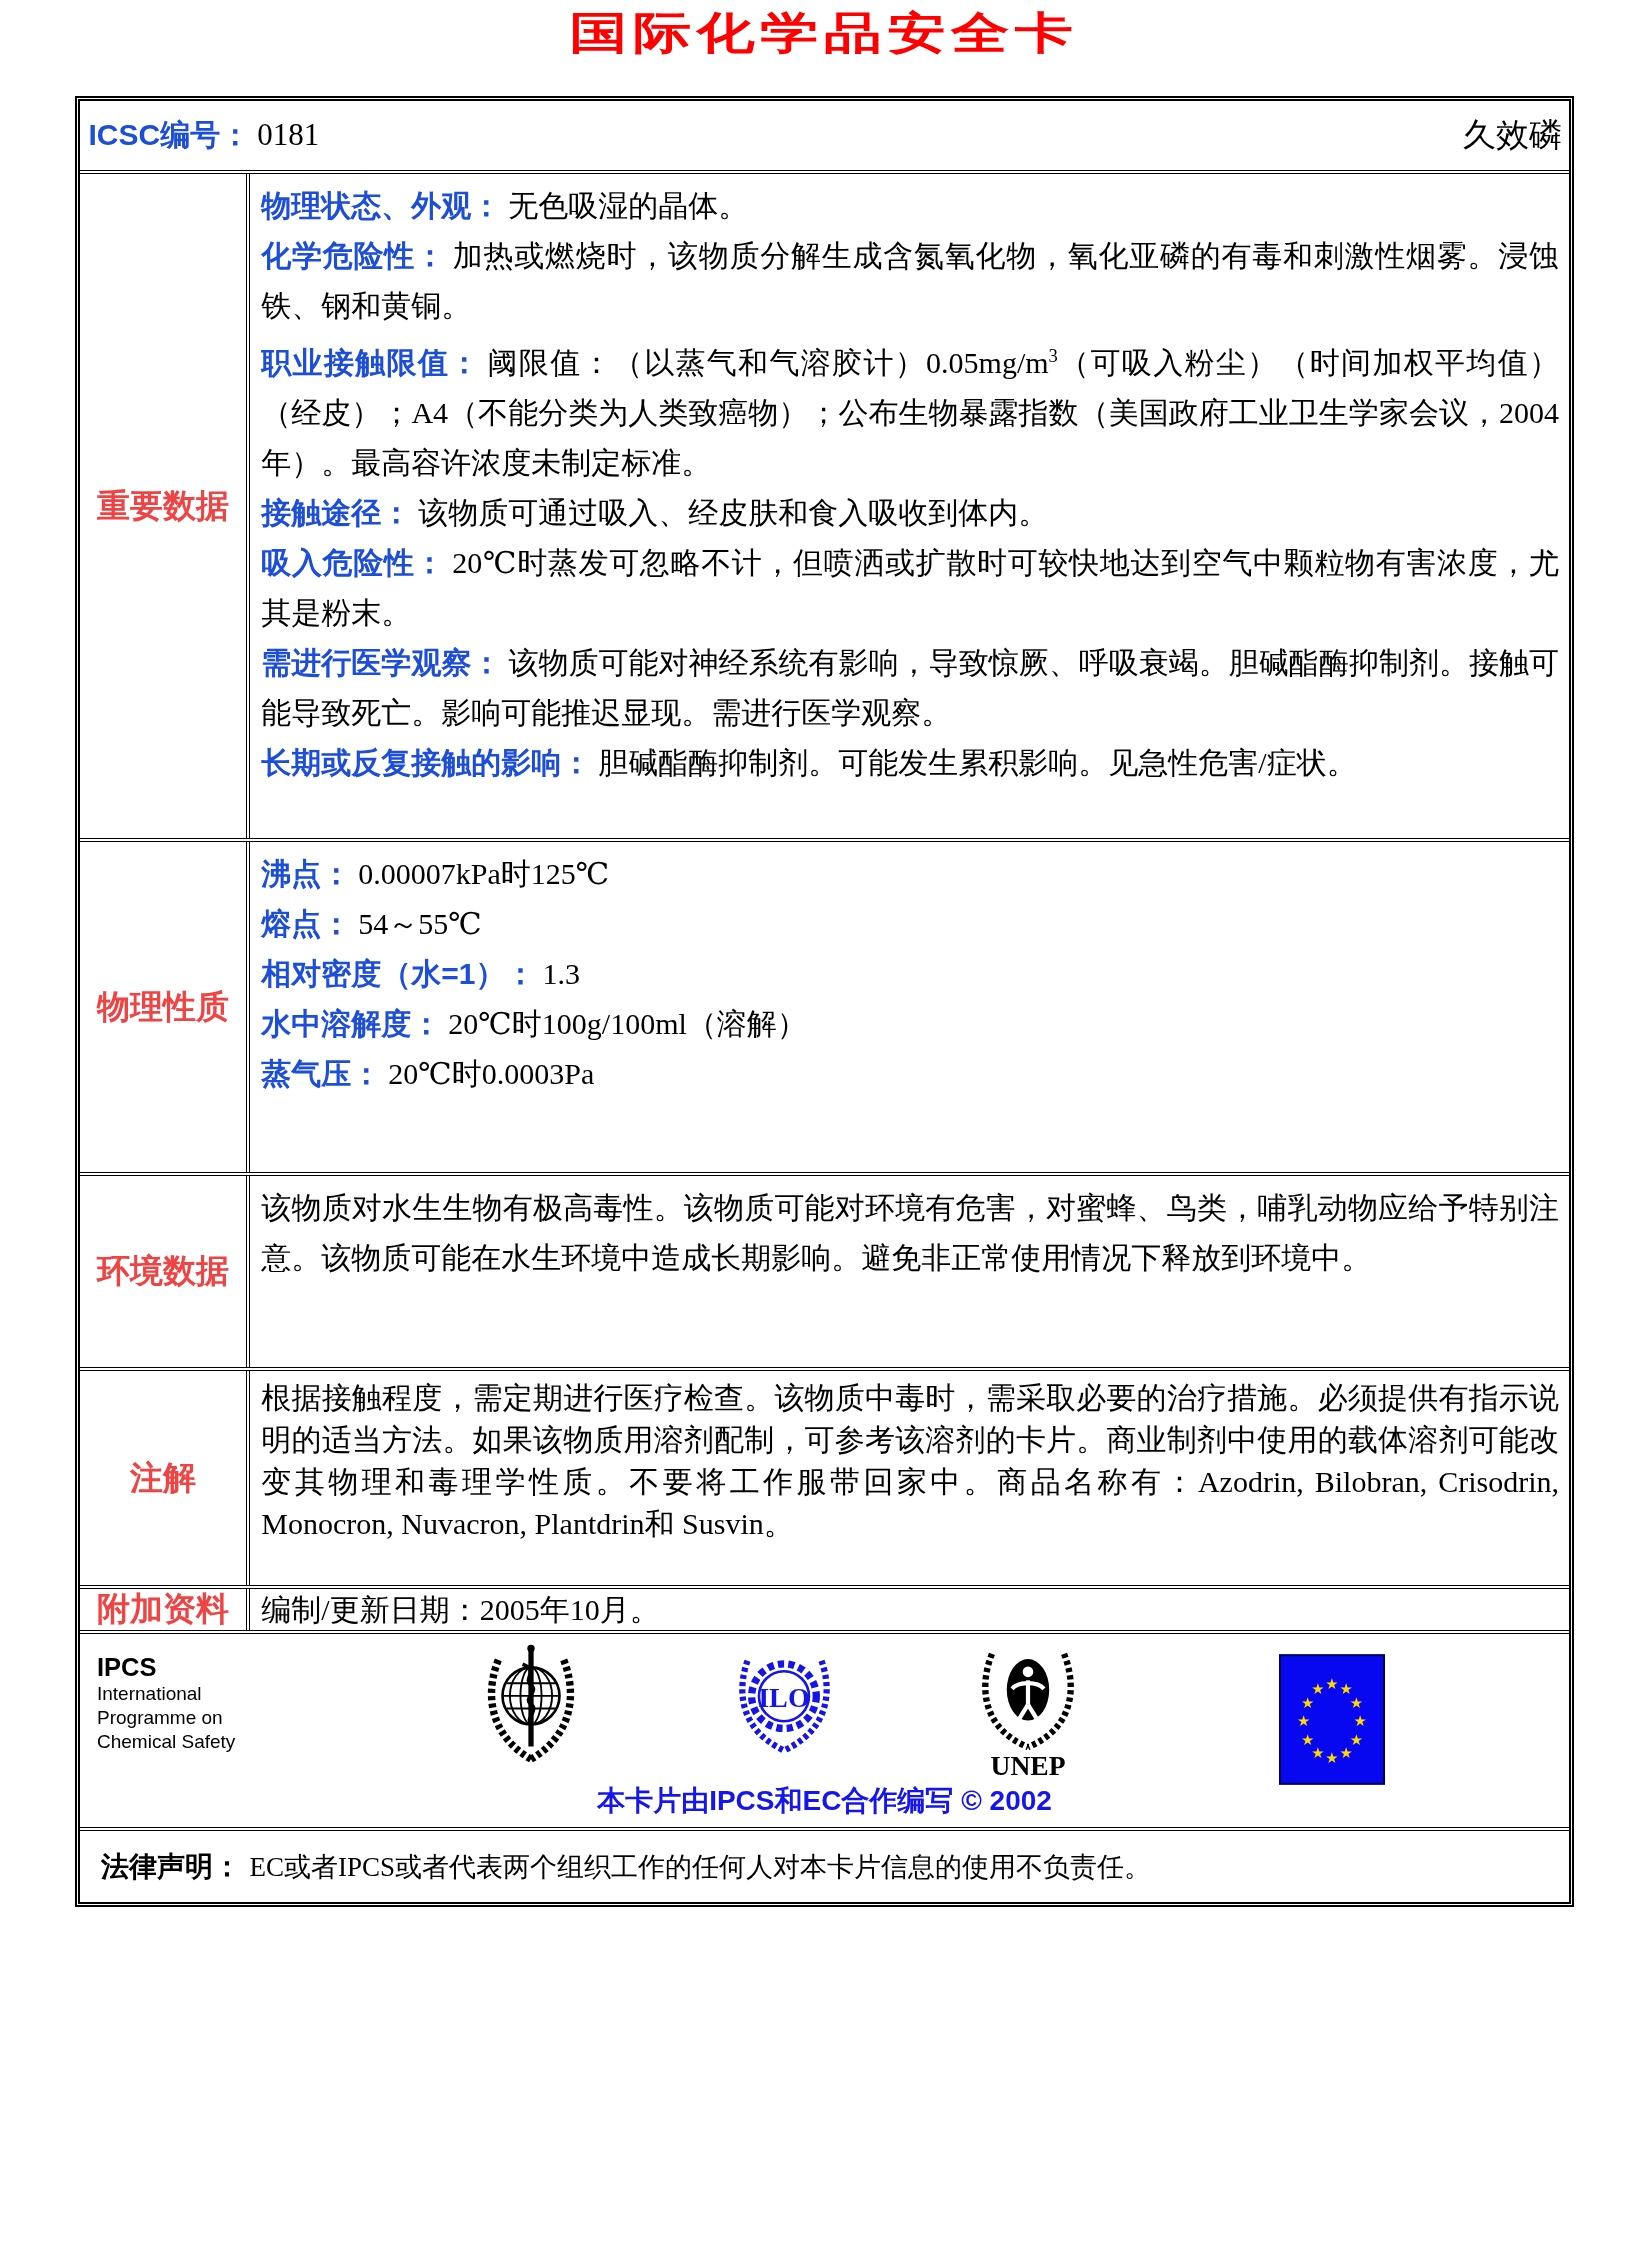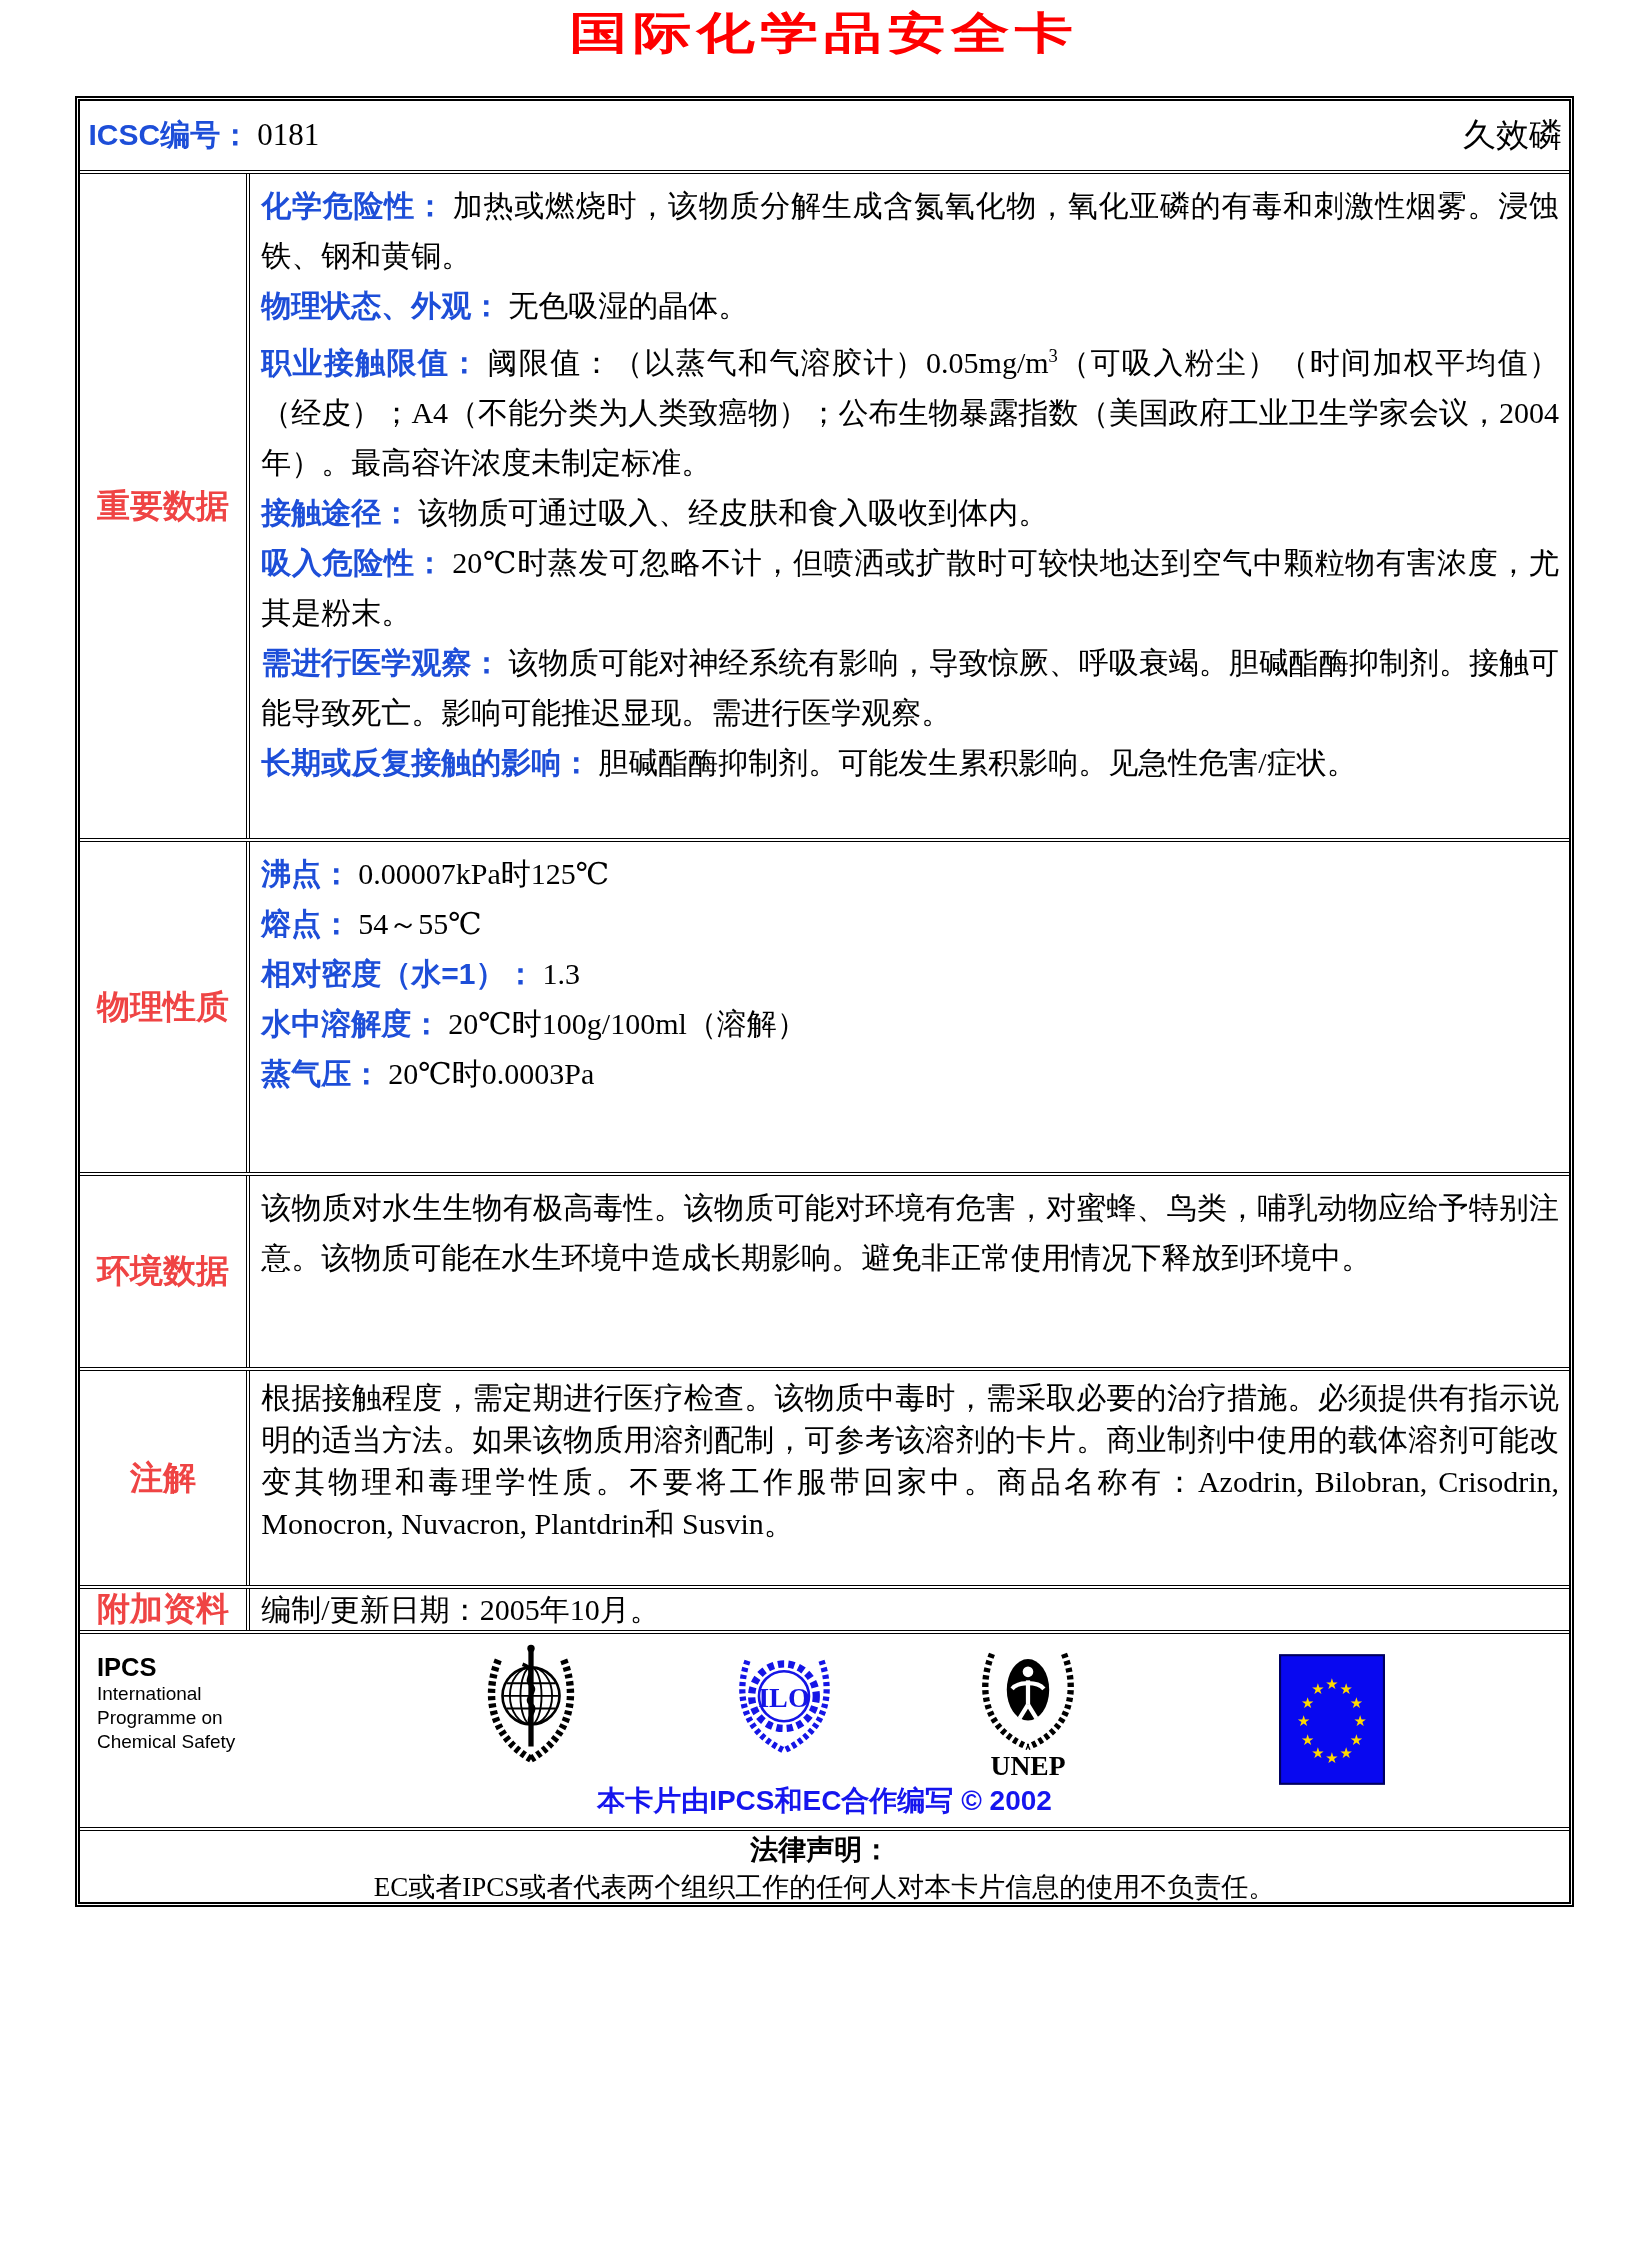--- a/index.html
+++ b/index.html
@@ -39,21 +39,21 @@
   .ipcs-block{margin:18.4px 0 0 17px;font-family:"Liberation Sans","DejaVu Sans",sans-serif;color:#000;}
   .ipcs-name{font-weight:bold;font-size:25.5px;line-height:30px;}
   .ipcs-line{font-size:19px;line-height:24px;}
   .logo-who{margin:7px 0 0 234px;}
   .logo-ilo{margin:11.3px 0 0 142px;}
   .logo-unep{margin:7px 0 0 127px;}
   .logo-eu{margin:20px 0 0 184px;}
   .credit{text-align:center;color:#1515ee;font-weight:bold;
         font-family:"Liberation Sans","DejaVu Sans",sans-serif;font-size:28px;margin-top:1.4px;}
   
-  .legal-row{height:75px;align-items:center;padding:0 21px;display:flex;flex-direction:column;}
+  .legal-row{height:75px;align-items:center;padding:0 21px;display:flex;}
   .legal-label{font-weight:bold;font-family:"Liberation Sans","DejaVu Sans",sans-serif;
         font-size:28px;margin-right:8.5px;white-space:nowrap;}
   .legal-text{font-size:27px;}
 </style>
 </head>
 <body>
 
 <div class="page">
 
   <div class="title">
@@ -65,22 +65,22 @@
     <div class="row header-row">
       <span class="hleft">
         <span class="blab">ICSC编号：</span><span>0181</span>
       </span>
       <span class="hright">久效磷</span>
     </div>
 
     <div class="row r-important">
       <div class="label-cell">重要数据</div>
       <div class="content-cell">
+        <p><span class="blab">物理状态、外观：</span><span>无色吸湿的晶体。</span></p>
         <p><span class="blab">化学危险性：</span><span>加热或燃烧时，该物质分解生成含氮氧化物，氧化亚磷的有毒和刺激性烟雾。浸蚀铁、钢和黄铜。</span></p>
-        <p><span class="blab">物理状态、外观：</span><span>无色吸湿的晶体。</span></p>
         <p><span class="blab">职业接触限值：</span><span>阈限值：（以蒸气和气溶胶计）0.05mg/m</span><sup>3</sup><span>（可吸入粉尘）（时间加权平均值）（经皮）；A4（不能分类为人类致癌物）；公布生物暴露指数（美国政府工业卫生学家会议，2004年）。最高容许浓度未制定标准。</span></p>
         <p><span class="blab">接触途径：</span><span>该物质可通过吸入、经皮肤和食入吸收到体内。</span></p>
         <p><span class="blab">吸入危险性：</span><span>20℃时蒸发可忽略不计，但喷洒或扩散时可较快地达到空气中颗粒物有害浓度，尤其是粉末。</span></p>
         <p><span class="blab">需进行医学观察：</span><span>该物质可能对神经系统有影响，导致惊厥、呼吸衰竭。胆碱酯酶抑制剂。接触可能导致死亡。影响可能推迟显现。需进行医学观察。</span></p>
         <p><span class="blab">长期或反复接触的影响：</span><span>胆碱酯酶抑制剂。可能发生累积影响。见急性危害/症状。</span></p>
       </div>
     </div>
 
     <div class="row r-physical">
       <div class="label-cell">物理性质</div>

